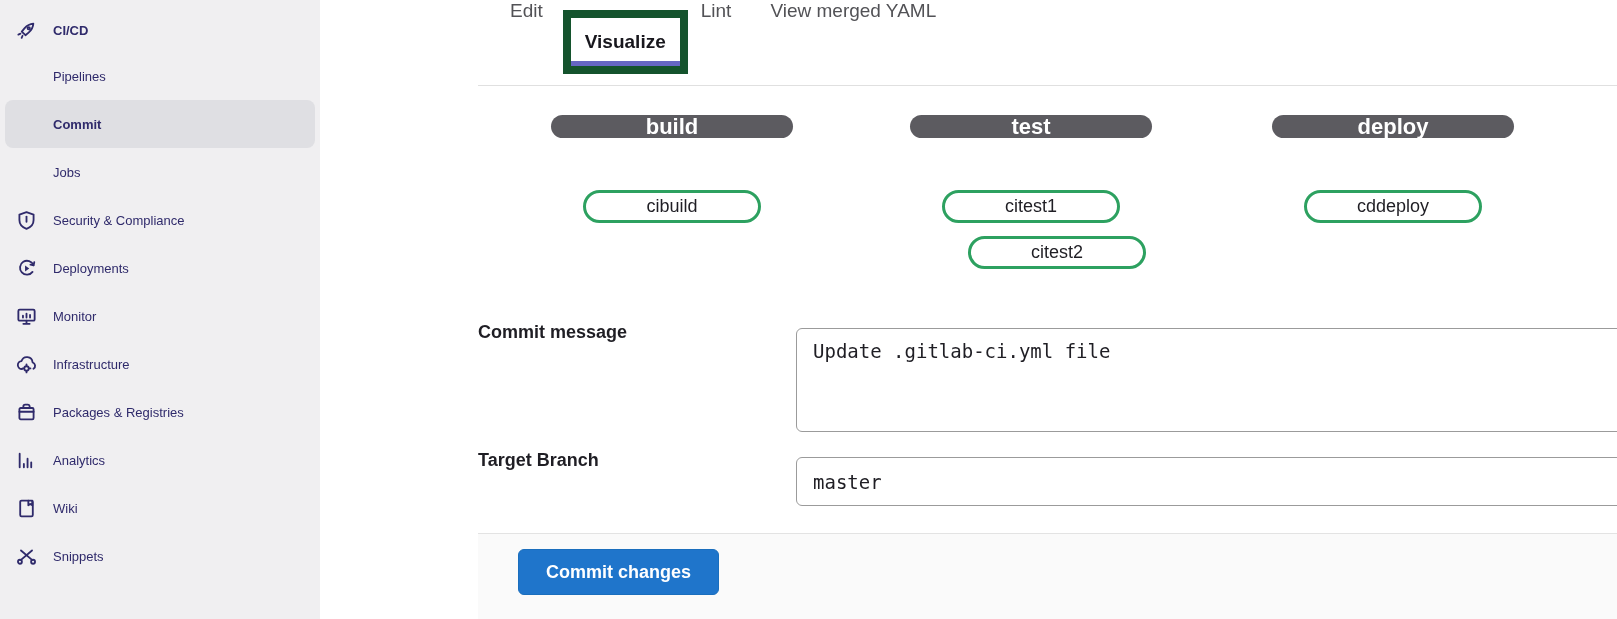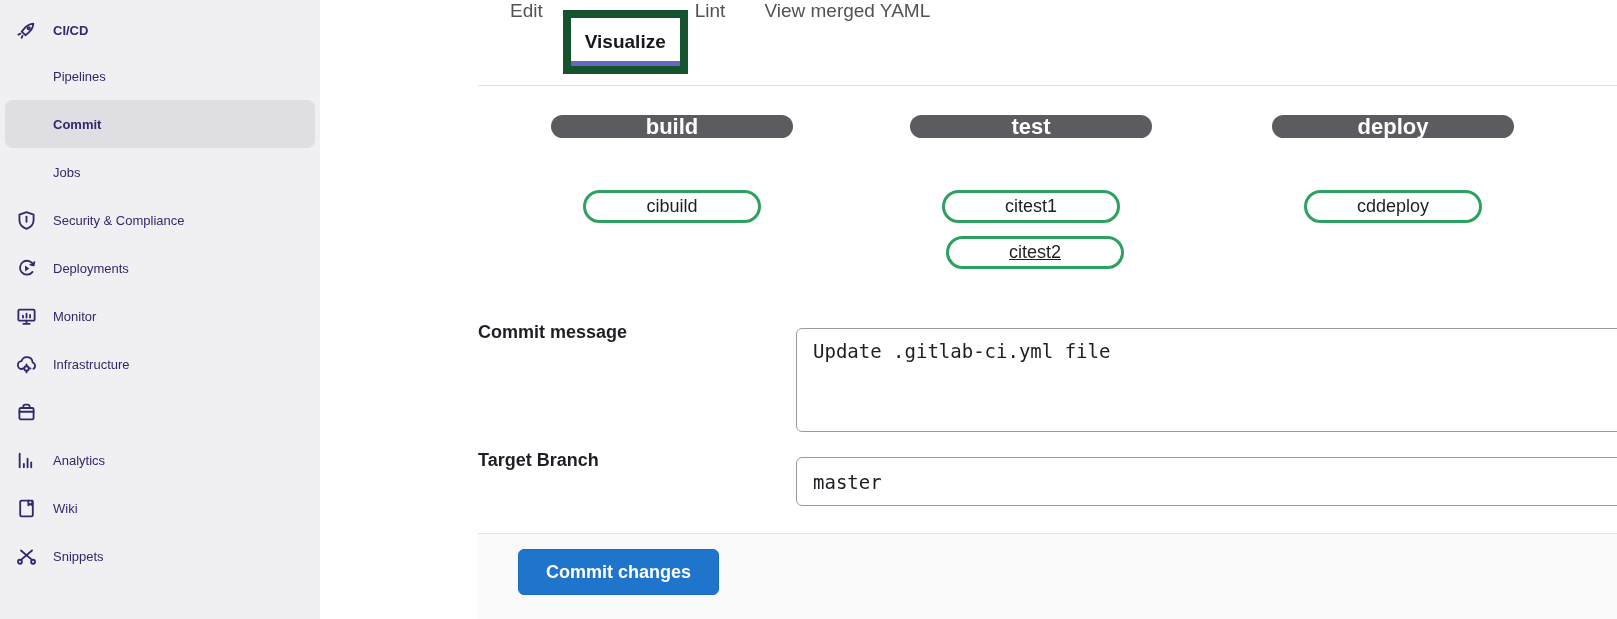--- a/index.html
+++ b/index.html
@@ -28,21 +28,21 @@
   .s-icon svg{width:21px;height:21px;stroke:#2f2a6b;fill:none;stroke-width:1.4;stroke-linecap:round;stroke-linejoin:round;}
   .s-icon svg .fillpart{fill:#2f2a6b;stroke:none;}
 
   
   .tabs{
     position:absolute;left:478px;top:0;right:0;height:92px;
     display:flex;align-items:flex-start;
   }
   .tab{font-size:19px;color:#525256;cursor:pointer;white-space:nowrap;}
   .tab-edit{margin-left:32px;}
-  .tab-lint{margin-left:7px;}
+  .tab-lint{margin-left:13px;}
   .tab-yaml{margin-left:39px;}
   .tab-divider{
     position:absolute;left:478px;right:0;top:85px;height:1px;background:#e0e0e0;z-index:0;
   }
   .focus-box{
     position:relative;z-index:2;margin-left:20px;margin-top:10px;align-self:flex-start;
     box-sizing:border-box;width:125px;height:64px;
     background:#ffffff;border:8px solid #14532d;
     display:flex;align-items:center;justify-content:center;cursor:pointer;
   }
@@ -58,21 +58,21 @@
     display:flex;align-items:center;justify-content:center;
   }
   .job-pill{
     position:absolute;width:178px;height:33px;box-sizing:border-box;border-radius:17px;
     background:#ffffff;border:3px solid #2da160;color:#1f1e24;font-size:18px;
     display:flex;align-items:center;justify-content:center;cursor:pointer;
   }
   .stage-build{left:551px;} .stage-test{left:910px;} .stage-deploy{left:1272px;}
   .job-cibuild{left:583px;top:190px;}
   .job-citest1{left:942px;top:190px;}
-  .job-citest2{left:946px;top:236px;text-decoration:underline;}
+  .job-citest2{left:968px;top:236px;}
   .job-cddeploy{left:1304px;top:190px;}
 
   
   .form-label{position:absolute;left:478px;font-size:18px;font-weight:bold;color:#1f1e24;}
   .label-commit{top:322px;}
   .label-branch{top:450px;}
   .commit-textarea{
     position:absolute;left:796px;top:328px;width:900px;height:104px;box-sizing:border-box;
     border:1.5px solid #9b9b9b;border-radius:6px;padding:9px 16px;
     font-family:"DejaVu Sans Mono", monospace;font-size:19px;line-height:26px;color:#1f1e24;
@@ -160,20 +160,21 @@
     <span>Infrastructure</span>
   </div>
   <div class="s-row">
     <span class="s-icon">
       <svg viewBox="0 0 16 16">
         <rect x="2.6" y="4.6" width="10.8" height="8.6" rx="1"></rect>
         <path d="M5.6 4.6V3.4A1.4 1.4 0 0 1 7 2h2a1.4 1.4 0 0 1 1.4 1.4v1.2"></path>
         <path d="M2.6 7.4h10.8"></path>
       </svg>
     </span>
+    <span>Packages &amp; Registries</span>
   </div>
   <div class="s-row">
     <span class="s-icon">
       <svg viewBox="0 0 16 16">
         <path d="M2.8 2.8v10.4"></path>
         <path d="M6 13.2v-2.6M8.8 13.2V6.6M11.6 13.2V9.4"></path>
       </svg>
     </span>
     <span>Analytics</span>
   </div>

